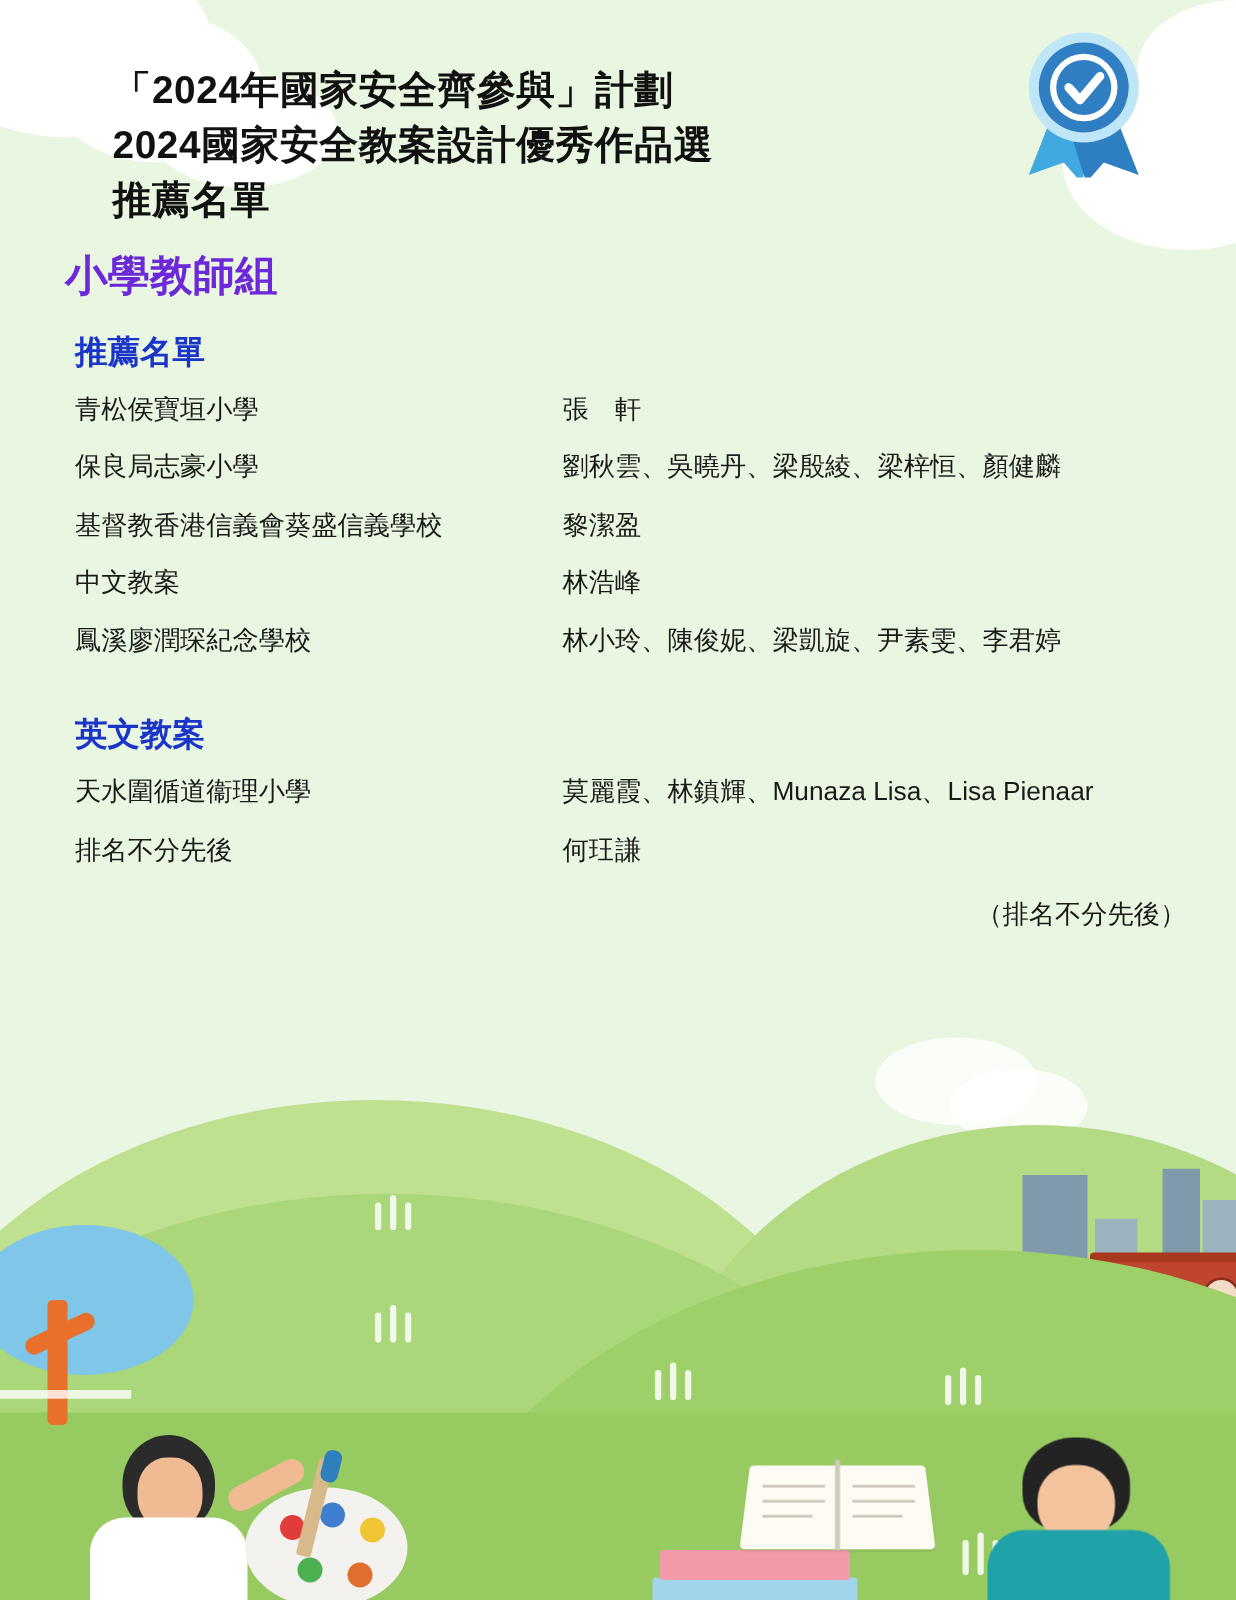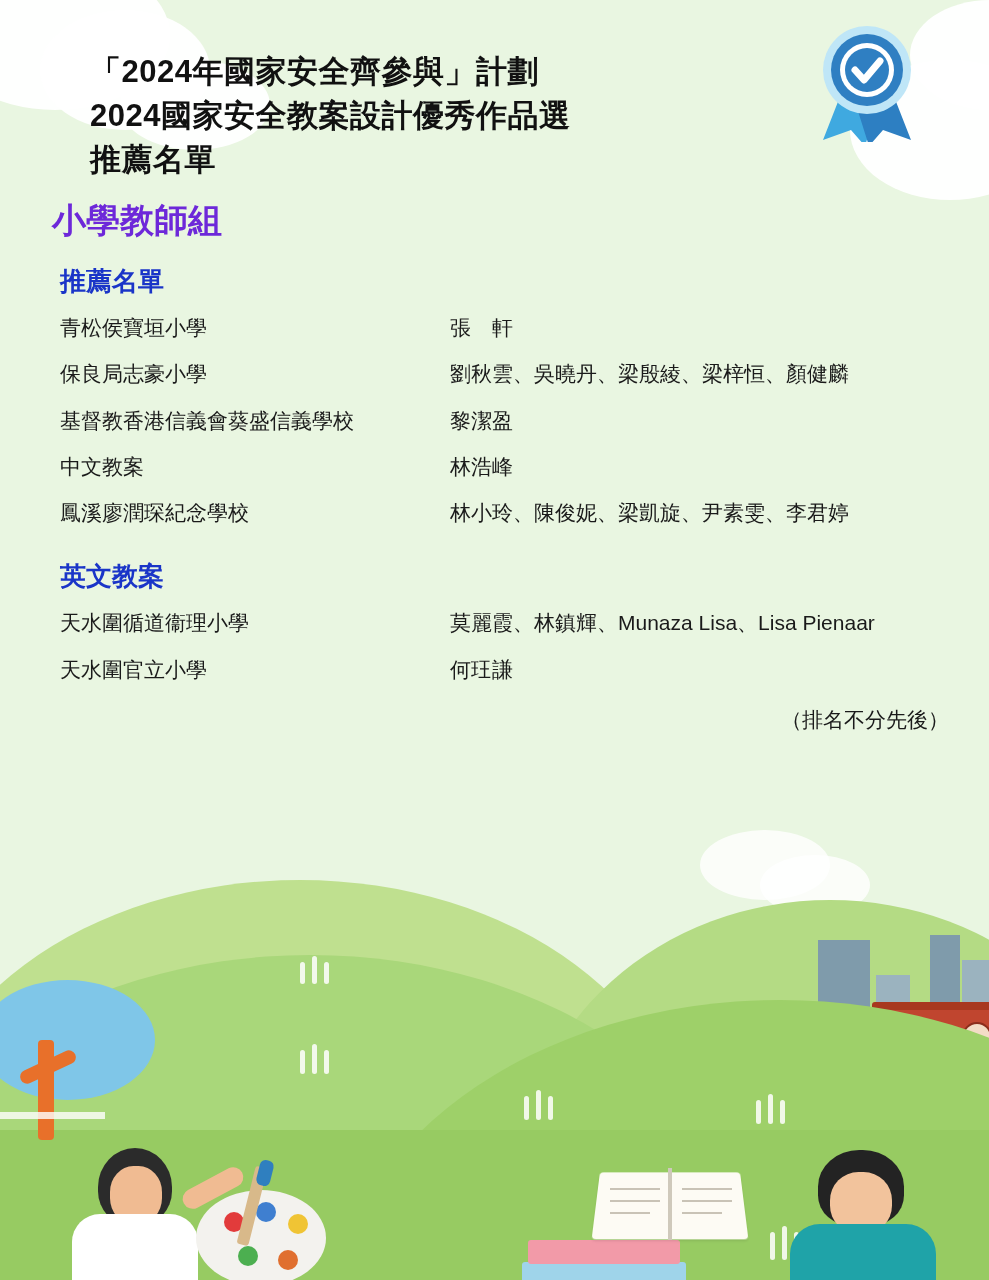--- a/index.html
+++ b/index.html
@@ -395,28 +395,28 @@
         <td class="school">中文教案</td>
         <td class="names">林浩峰</td>
       </tr>
       <tr>
         <td class="school">鳳溪廖潤琛紀念學校</td>
         <td class="names">林小玲、陳俊妮、梁凱旋、尹素雯、李君婷</td>
       </tr>
     </tbody>
   </table>
 
-  <div class="sub-title" style="margin-top:23px;">英文教案</div>
+  <div class="sub-title" style="margin-top:34px;">英文教案</div>
   <table class="entries">
     <tbody>
       <tr>
         <td class="school">天水圍循道衞理小學</td>
         <td class="names">莫麗霞、林鎮輝、Munaza Lisa、Lisa Pienaar</td>
       </tr>
       <tr>
-        <td class="school">天水圍官立小學</td>
+        <td class="school">排名不分先後</td>
         <td class="names">何玨謙</td>
       </tr>
     </tbody>
   </table>
 
   <div class="footnote">（排名不分先後）</div>
 </div>
 
 </body></html>

